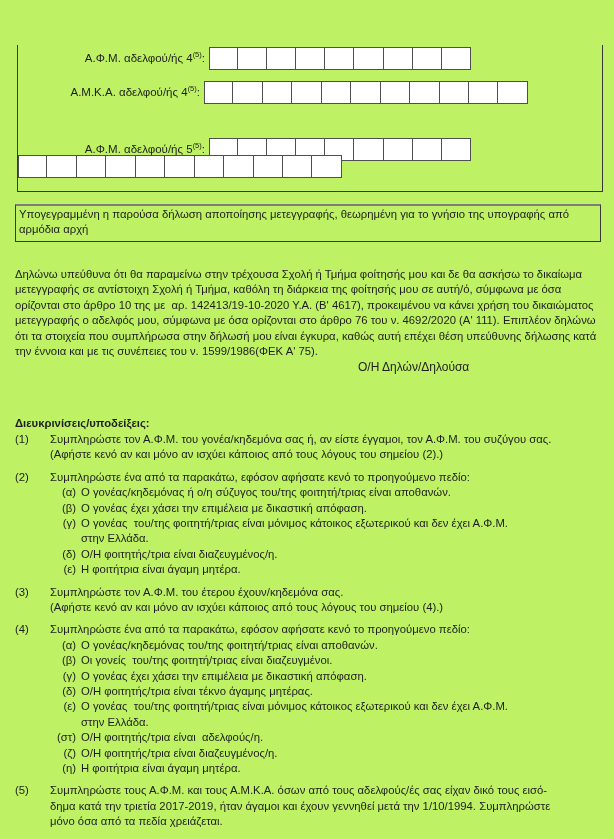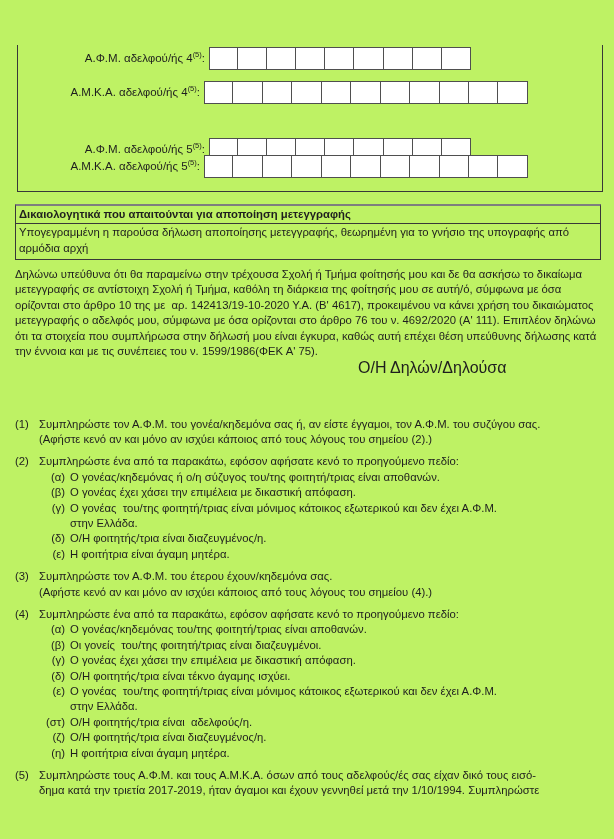--- a/index.html
+++ b/index.html
@@ -46,33 +46,33 @@
   }
   .doc-body{padding:1px 24px 3px 3px;white-space:pre-wrap;}
 
   
   .declaration{
     position:absolute;left:15px;top:267px;width:589px;margin:0;
     font-size:11.3px;line-height:15.4px;white-space:pre-wrap;
   }
   .signature{
     position:absolute;left:358px;top:360px;
-    font-size:16px;line-height:15.4px;text-align:right;
+    font-size:12px;line-height:15.4px;text-align:right;
   }
 
   
   .notes{
     position:absolute;left:15px;top:416px;width:592px;
     font-size:11.3px;line-height:15.4px;
   }
   .notes-heading{font-weight:bold;}
   .note-item{display:flex;margin-top:7px;}
   .note-item:first-of-type{margin-top:0.5px;}
   .note-num{width:24px;flex:none;}
-  .note-body{flex:1;min-width:0;}
+  .note-body{flex:1;min-width:0;margin-left:11px;}
   .sub-row{display:flex;}
   .sub-num{width:26px;flex:none;text-align:right;padding-right:5px;box-sizing:content-box;white-space:pre;}
   .sub-text{flex:1;min-width:0;}
   .nline{white-space:pre-wrap;}
 </style>
 </head>
 <body>
 
 <div class="page">
 
@@ -115,47 +115,46 @@
           <div class="cell" style="width: 29.1px;"></div>
           <div class="cell" style="width: 29.1px;"></div>
           <div class="cell" style="width: 29.1px;"></div>
           <div class="cell" style="width: 29.1px;"></div>
           <div class="cell" style="width: 29.1px;"></div>
           <div class="cell" style="width: 29.1px;"></div>
           <div class="cell" style="width: 29.1px;"></div>
         </div>
       </div>
       <div class="field-row" style="top: 110px;">
-        <div class="field-label" style="width: 186px;">Α.Μ.Κ.Α. αδελφού/ής 5<sup>(5)</sup>:</div>
         <div class="cells">
           <div class="cell" style="width: 29.45px;"></div>
           <div class="cell" style="width: 29.45px;"></div>
           <div class="cell" style="width: 29.45px;"></div>
           <div class="cell" style="width: 29.45px;"></div>
           <div class="cell" style="width: 29.45px;"></div>
           <div class="cell" style="width: 29.45px;"></div>
           <div class="cell" style="width: 29.45px;"></div>
           <div class="cell" style="width: 29.45px;"></div>
           <div class="cell" style="width: 29.45px;"></div>
           <div class="cell" style="width: 29.45px;"></div>
           <div class="cell" style="width: 29.45px;"></div>
         </div>
       </div>
     </section>
 
   <section class="doc-table">
-    <div class="doc-header">Δικαιολογητικά που απαιτούνται για αποποίηση μετεγγραφής</div>
     <div class="doc-body">Υπογεγραμμένη η παρούσα δήλωση αποποίησης μετεγγραφής, θεωρημένη για το γνήσιο της υπογραφής από αρμόδια αρχή</div>
   </section>
 
   <p class="declaration">Δηλώνω υπεύθυνα ότι θα παραμείνω στην τρέχουσα Σχολή ή Τμήμα φοίτησής μου και δε θα ασκήσω το δικαίωμα μετεγγραφής σε αντίστοιχη Σχολή ή Τμήμα, καθόλη τη διάρκεια της φοίτησής μου σε αυτή/ό, σύμφωνα με όσα ορίζονται στο άρθρο 10 της με  αρ. 142413/19-10-2020 Υ.Α. (Β' 4617), προκειμένου να κάνει χρήση του δικαιώματος μετεγγραφής ο αδελφός μου, σύμφωνα με όσα ορίζονται στο άρθρο 76 του ν. 4692/2020 (Α' 111). Επιπλέον δηλώνω ότι τα στοιχεία που συμπλήρωσα στην δήλωσή μου είναι έγκυρα, καθώς αυτή επέχει θέση υπεύθυνης δήλωσης κατά την έννοια και με τις συνέπειες του ν. 1599/1986(ΦΕΚ Α' 75).</p>
 
   <div class="signature">Ο/Η Δηλών/Δηλούσα</div>
 
   <section class="notes">
+    <div class="notes-heading">Διευκρινίσεις/υποδείξεις:</div>
     <div id="notes-list">
         <div class="note-item">
           <div class="note-num">(1)</div>
           <div class="note-body">
             <div class="nline">Συμπληρώστε τον Α.Φ.Μ. του γονέα/κηδεμόνα σας ή, αν είστε έγγαμοι, τον Α.Φ.Μ. του συζύγου σας.</div>
             <div class="nline">(Αφήστε κενό αν και μόνο αν ισχύει κάποιος από τους λόγους του σημείου (2).)</div>
           </div>
         </div>
         <div class="note-item">
           <div class="note-num">(2)</div>
@@ -219,21 +218,21 @@
             </div>
             <div class="sub-row">
               <div class="sub-num">(γ)</div>
               <div class="sub-text">
                 <div class="nline">Ο γονέας έχει χάσει την επιμέλεια με δικαστική απόφαση.</div>
               </div>
             </div>
             <div class="sub-row">
               <div class="sub-num">(δ)</div>
               <div class="sub-text">
-                <div class="nline">Ο/Η φοιτητής/τρια είναι τέκνο άγαμης ισχύει.</div>
+                <div class="nline">Ο/Η φοιτητής/τρια είναι τέκνο άγαμης μητέρας.</div>
               </div>
             </div>
             <div class="sub-row">
               <div class="sub-num">(ε)</div>
               <div class="sub-text">
                 <div class="nline">Ο γονέας  του/της φοιτητή/τριας είναι μόνιμος κάτοικος εξωτερικού και δεν έχει Α.Φ.Μ.</div>
                 <div class="nline">στην Ελλάδα.</div>
               </div>
             </div>
             <div class="sub-row">
@@ -254,18 +253,19 @@
                 <div class="nline">Η φοιτήτρια είναι άγαμη μητέρα.</div>
               </div>
             </div>
           </div>
         </div>
         <div class="note-item">
           <div class="note-num">(5)</div>
           <div class="note-body">
             <div class="nline">Συμπληρώστε τους Α.Φ.Μ. και τους Α.Μ.Κ.Α. όσων από τους αδελφούς/ές σας είχαν δικό τους εισό-</div>
             <div class="nline">δημα κατά την τριετία 2017-2019, ήταν άγαμοι και έχουν γεννηθεί μετά την 1/10/1994. Συμπληρώστε</div>
+            <div class="nline">μόνο όσα από τα πεδία χρειάζεται.</div>
           </div>
         </div>
       </div>
   </section>
 
 </div>
 
 </body></html>

